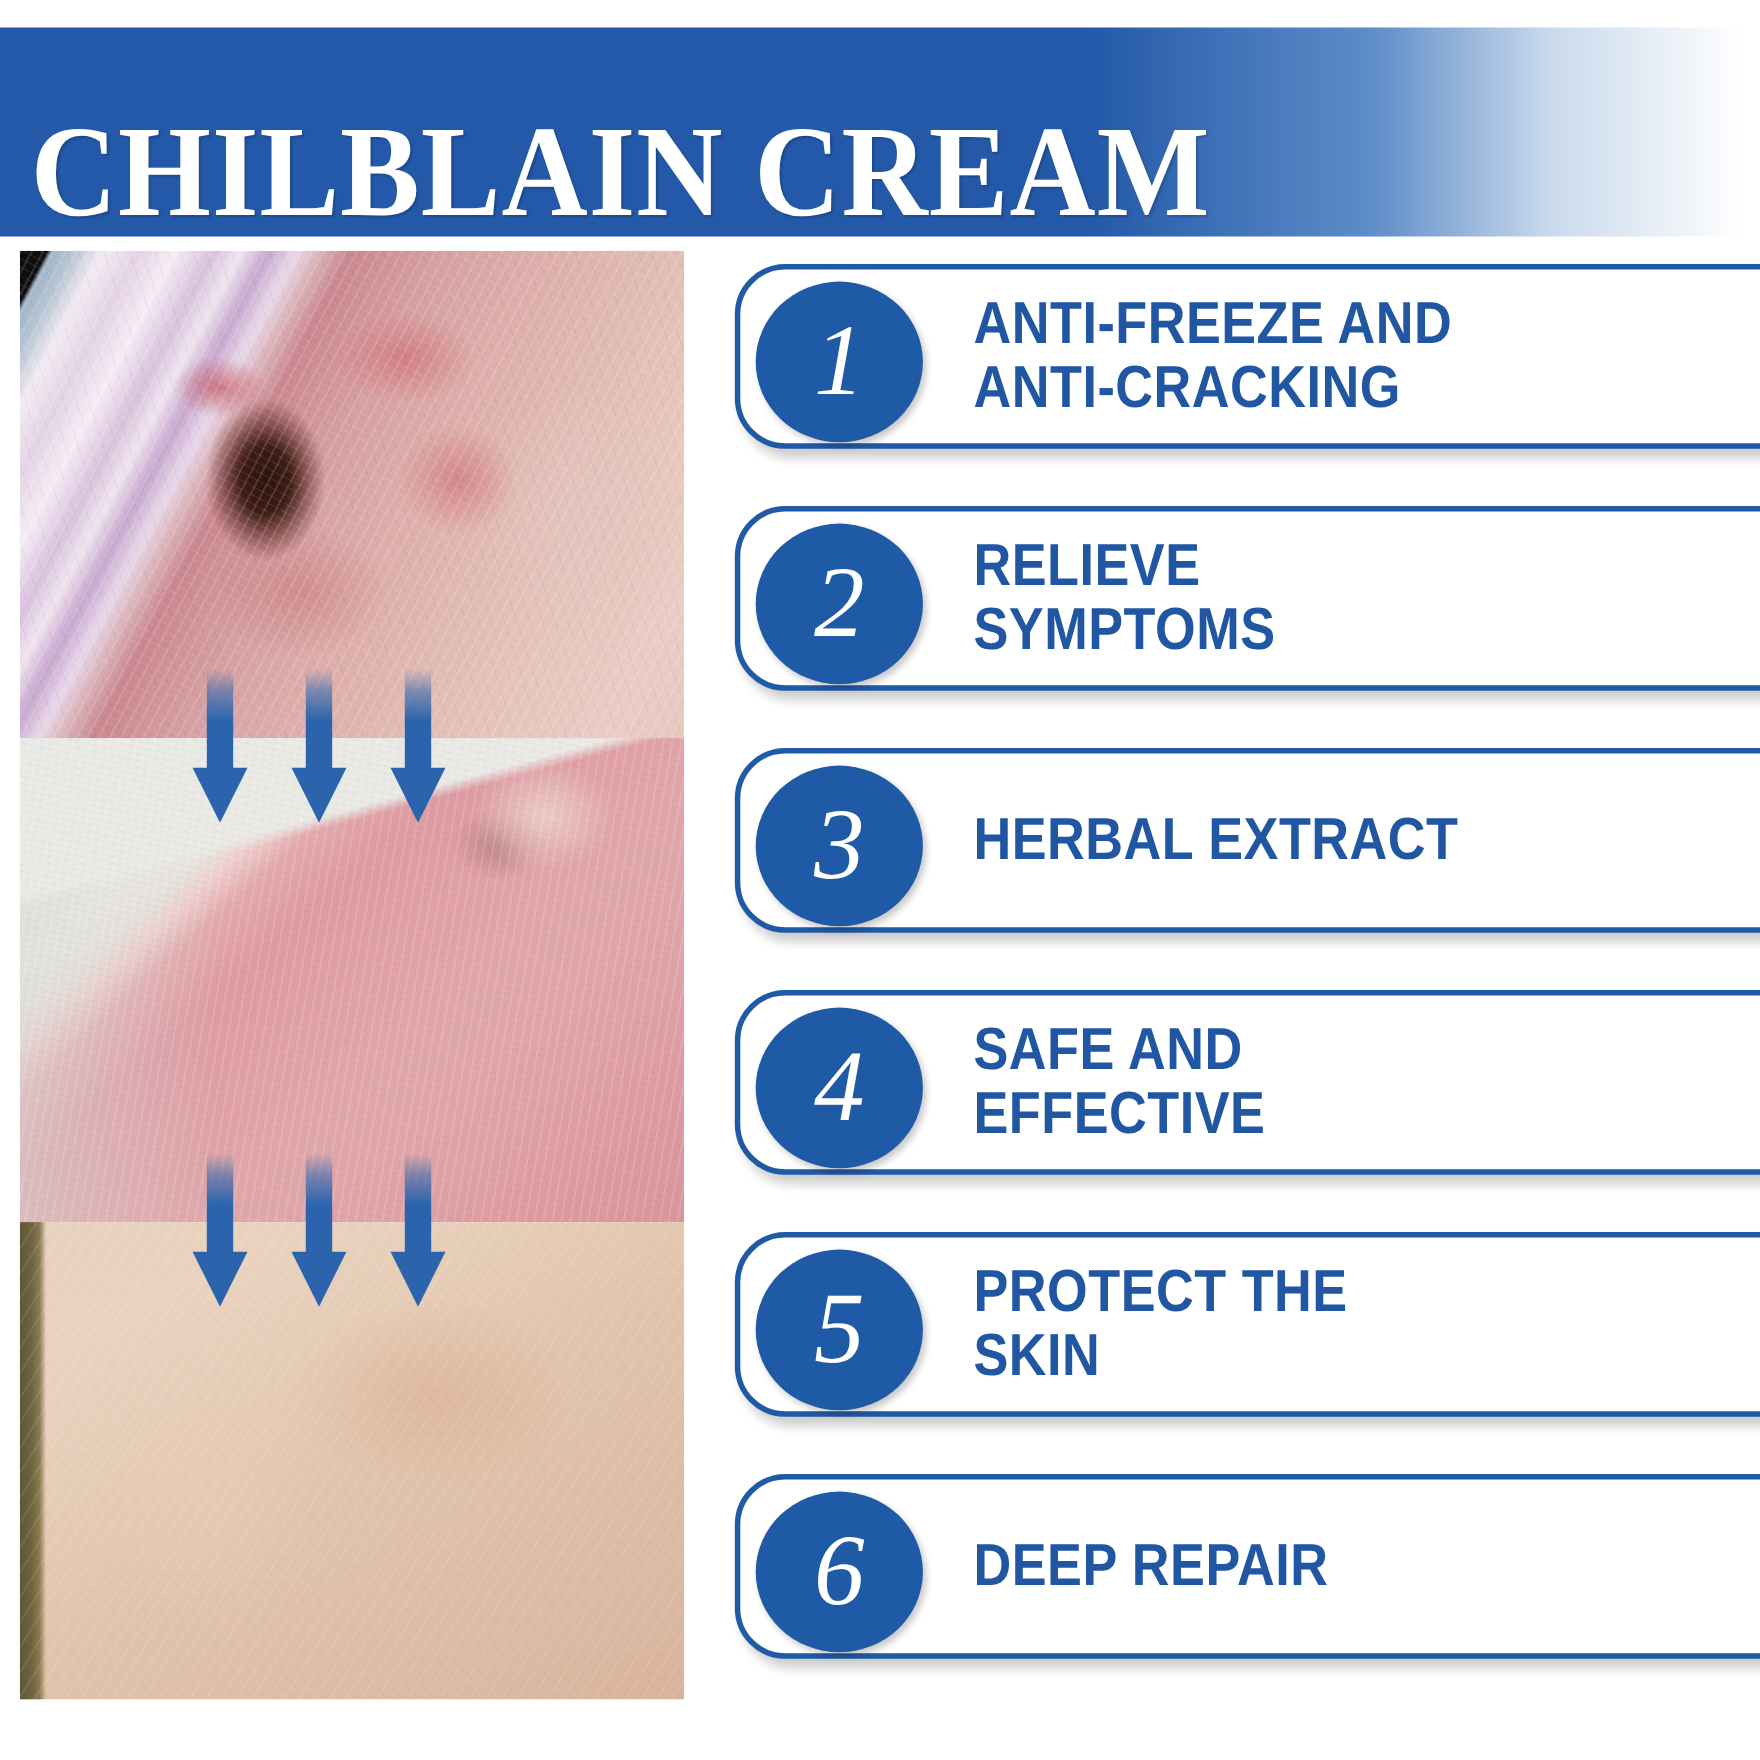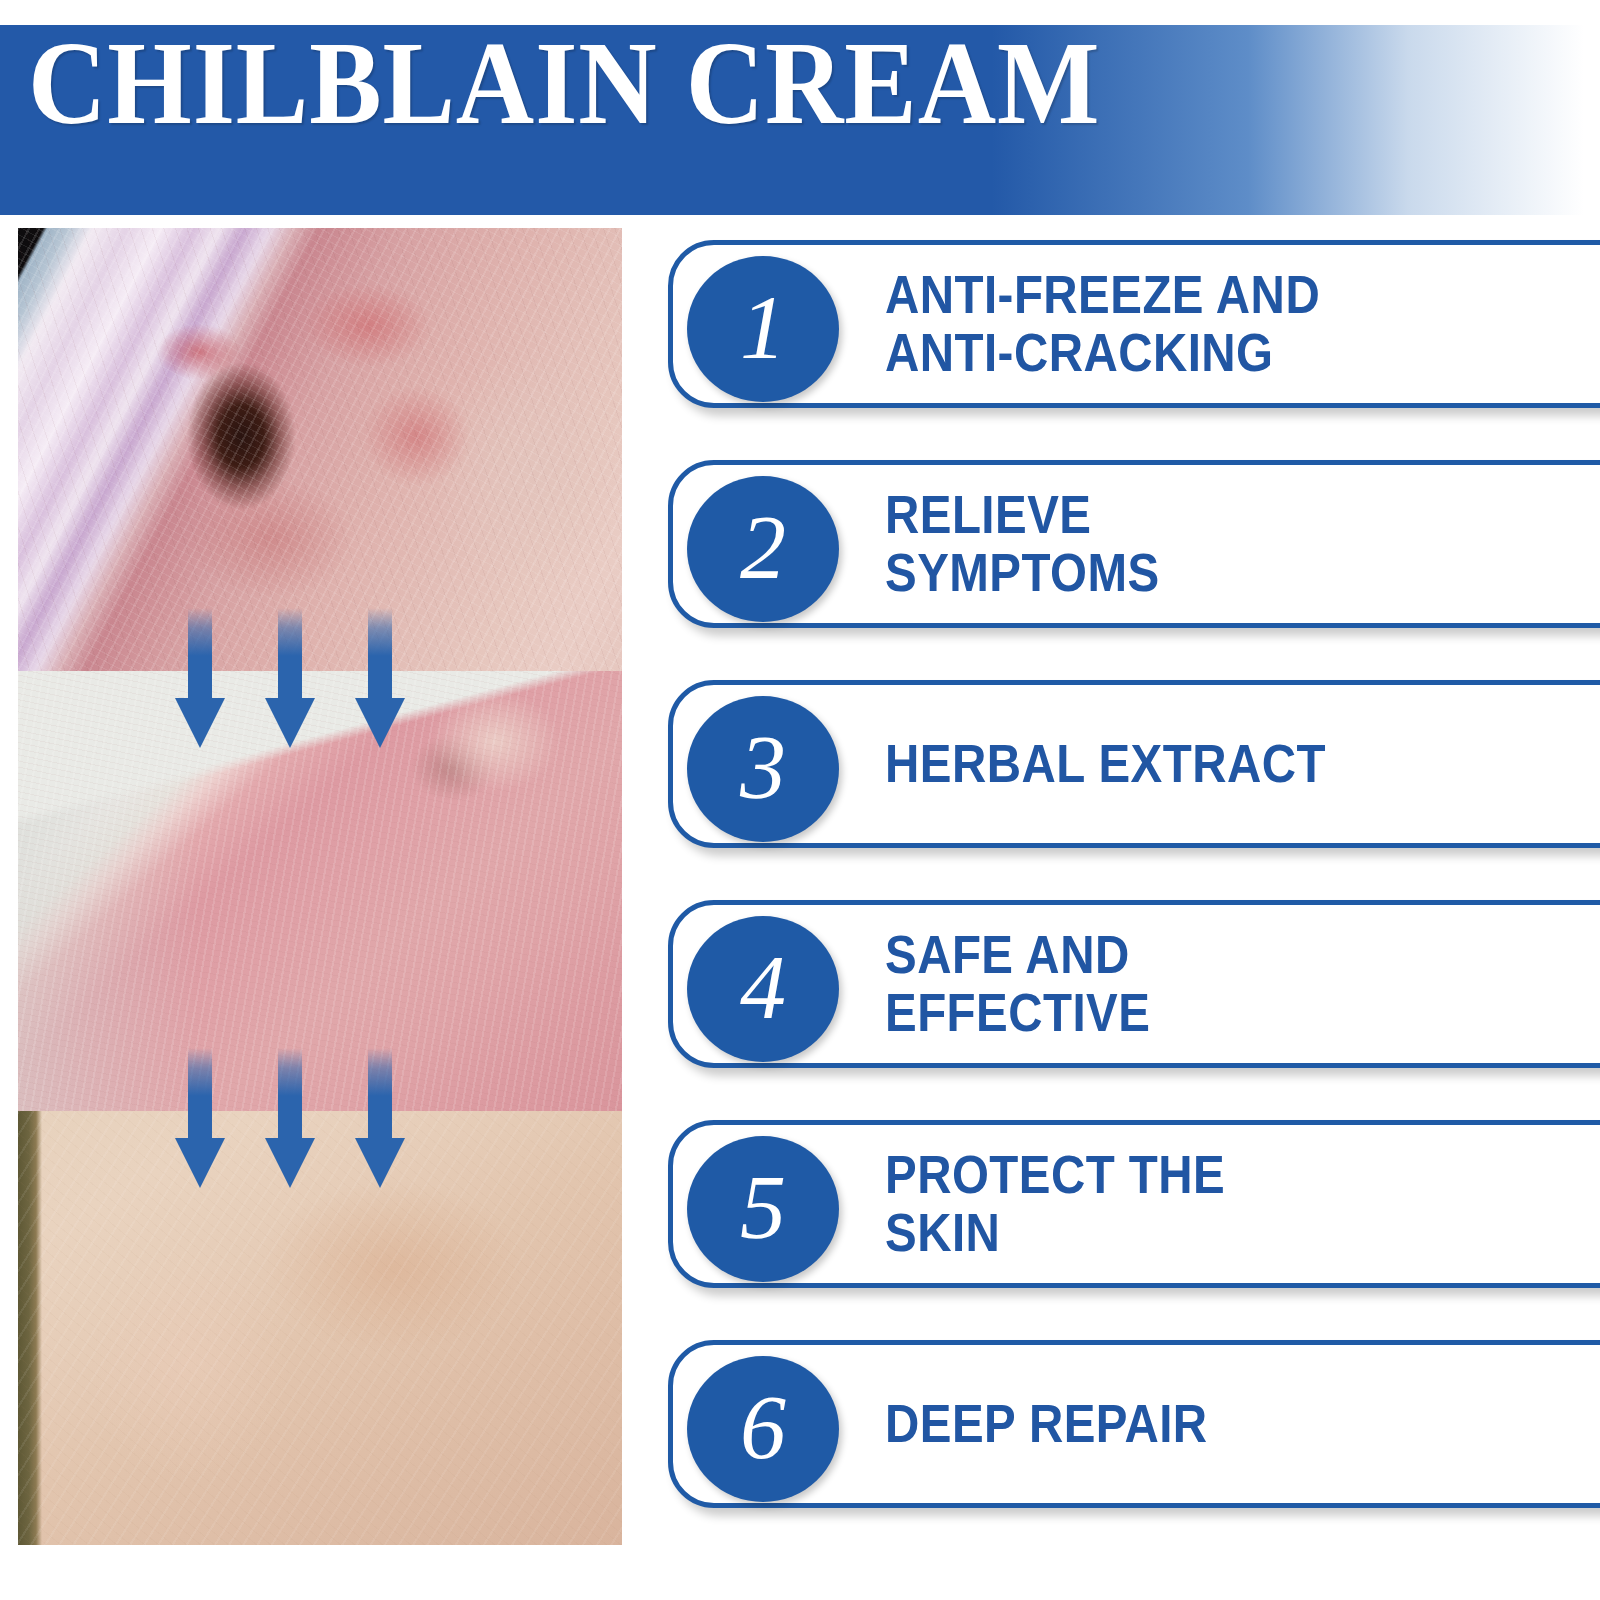--- a/index.html
+++ b/index.html
@@ -22,21 +22,21 @@
     top: 25px;
     width: 1600px;
     height: 190px;
     background: linear-gradient(to right,
                 #2359a8 0%,
                 #2359a8 62%,
                 #5e8dc8 78%,
                 #c9d9ec 88%,
                 #ffffff 99%);
     display: flex;
-    align-items: flex-start;
+    align-items: flex-end;
   }
   .banner-title {
     font-family: "Liberation Serif", "DejaVu Serif", serif;
     font-weight: bold;
     font-size: 118px;
     line-height: 1;
     color: #ffffff;
     letter-spacing: 1px;
     margin-left: 28px;
     transform: scaleX(0.92);

